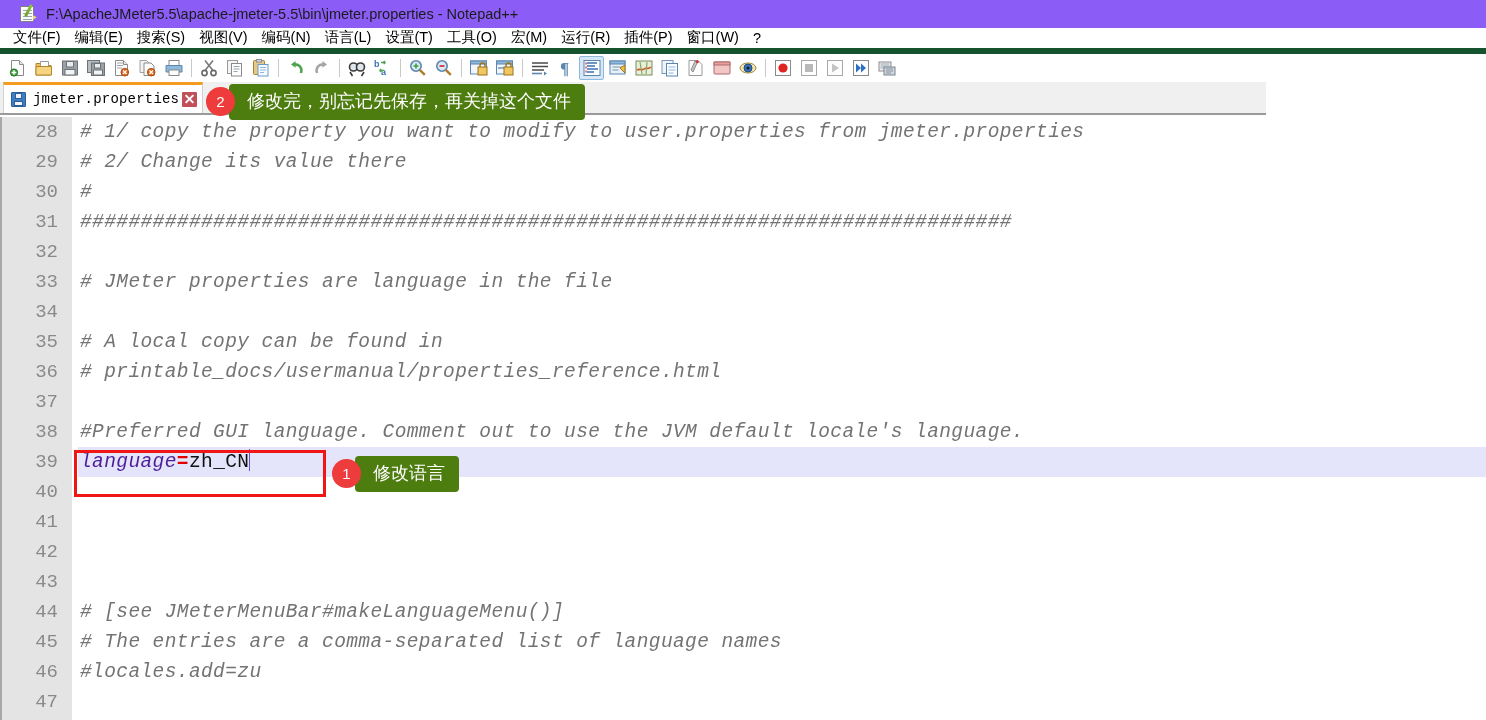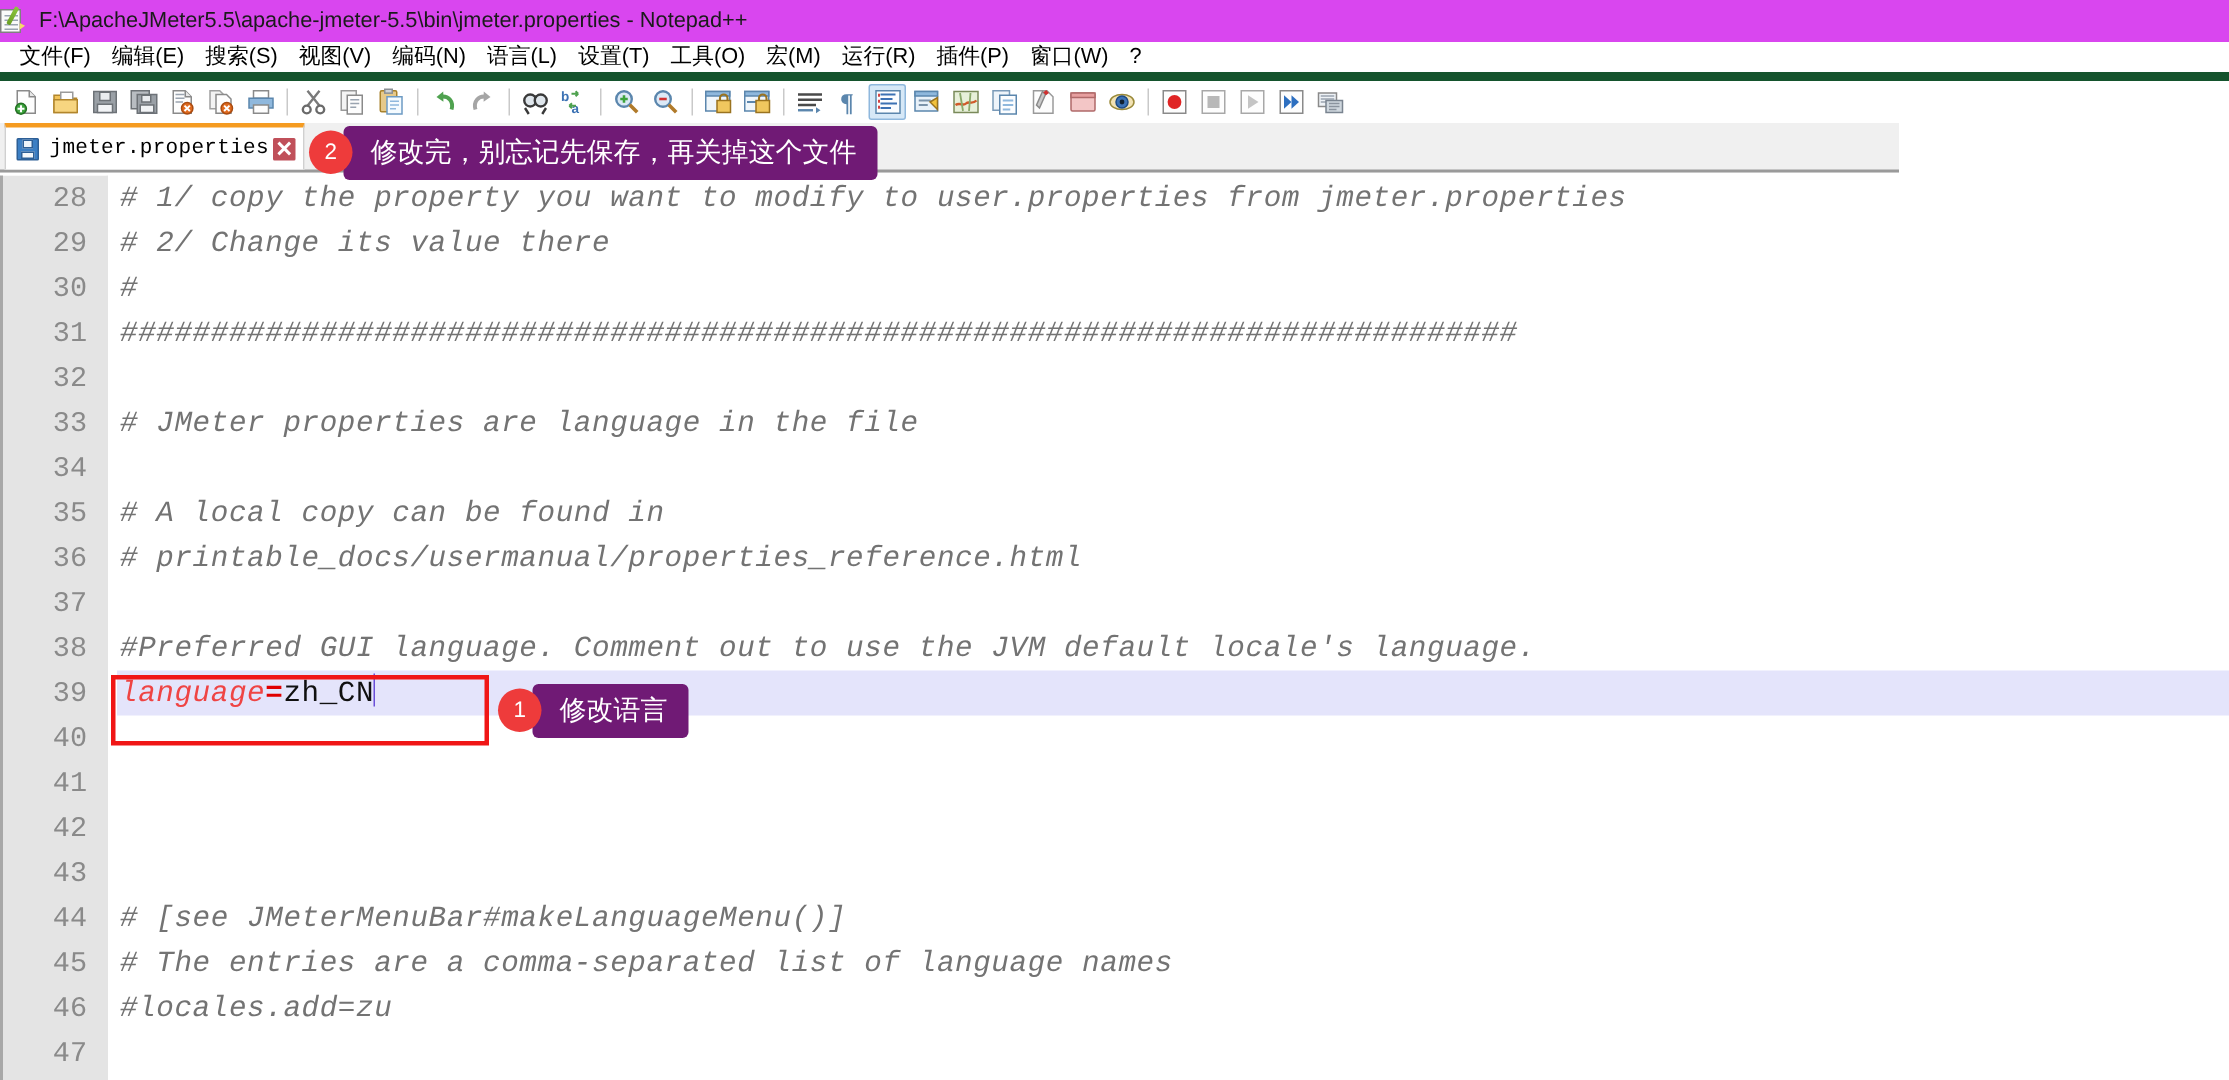--- a/index.html
+++ b/index.html
@@ -12,23 +12,23 @@
   #app {
     position: relative;
     width: 1486px; height: 720px;
     background: #ffffff;
   }
 
   
   .titlebar {
     position: absolute; left: 0; top: 0;
     width: 1486px; height: 28px;
-    background: #d946ef;
+    background: #8b5cf6;
     display: flex; align-items: center;
-    padding-left: 0;
+    padding-left: 20px;
     box-sizing: border-box;
   }
   .titlebar .app-icon {
     width: 18px; height: 18px;
     margin-right: 8px;
     position: relative;
     flex: 0 0 auto;
   }
   .titlebar .title-text {
     font-size: 14.5px;
@@ -244,21 +244,21 @@
     line-height: 30px;
     font-family: "Liberation Mono", monospace;
     font-size: 19.5px;
     letter-spacing: 0.4px;
     color: #1d1d1d;
     z-index: 2;
     white-space: pre;
   }
   .cm { color: #737373; font-style: italic; }
   .cm-url { color: #008000; text-decoration: underline; }
-  .key { color: #ef4444; font-style: italic; }
+  .key { color: #4c1d95; font-style: italic; }
   .eq  { color: #e00000; font-weight: bold; }
   .val { color: #101010; }
   .caret {
     display: inline-block;
     width: 1px;
     height: 22px;
     background: #6a4fd8;
     vertical-align: -4px;
     margin-left: 0px;
   }
@@ -286,21 +286,21 @@
     background: #ee3b3b;
     color: #ffffff;
     font-size: 15px;
     font-family: "Liberation Sans", sans-serif;
     display: flex; align-items: center; justify-content: center;
     position: relative; z-index: 2;
     flex: 0 0 auto;
   }
   .bubble {
     position: relative;
-    background: #701a75;
+    background: #4d7c0f;
     color: #ffffff;
     font-size: 18px;
     font-family: "Liberation Sans", sans-serif;
     padding: 7px 14px 8px 18px;
     border-radius: 4px;
     margin-left: -6px;
     white-space: nowrap;
     line-height: 1.15;
     flex: 0 0 auto;
   }

